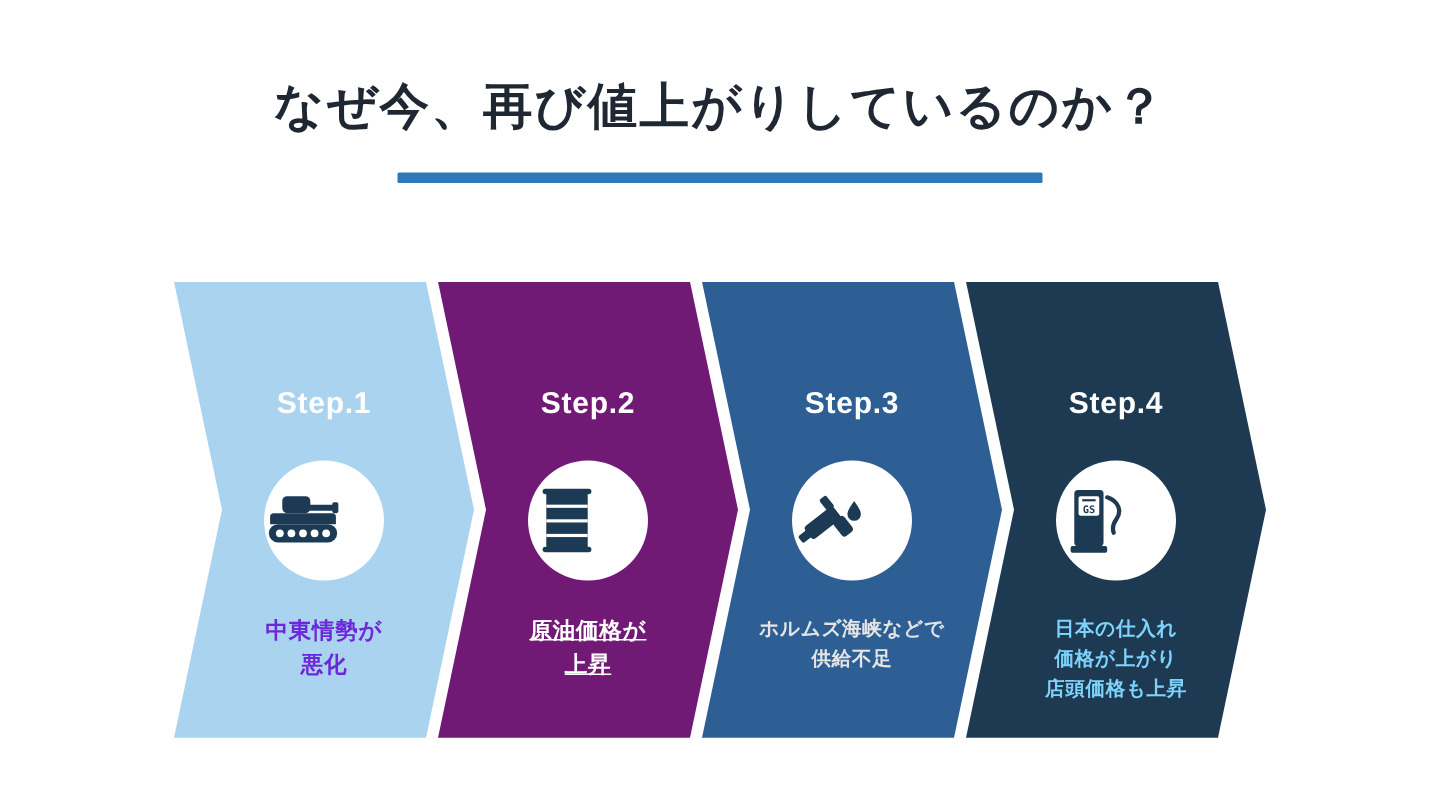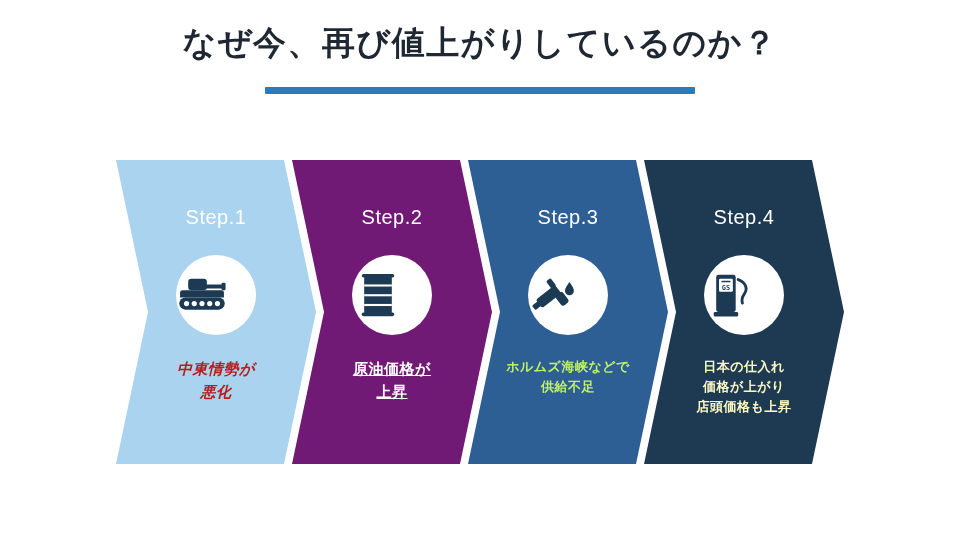--- a/index.html
+++ b/index.html
@@ -2,37 +2,37 @@
 <html><head>
 <meta charset="utf-8">
 <style>
   html,body{margin:0;padding:0;background:#fff;}
   .canvas{
     width:960px;height:540px;position:relative;overflow:hidden;background:#ffffff;
     font-family:"Liberation Sans","DejaVu Sans",sans-serif;
   }
   .title{
     text-align:center;padding-top:22px;font-size:33px;font-weight:700;
-    color:#1e2732;letter-spacing:1.5px;line-height:1.3;
+    color:#1e2732;letter-spacing:1.5px;line-height:1.3;margin-top:28px;
   }
   .title-underline{
     width:430px;height:7px;margin:22px auto 0;border-radius:1px;
   }
   .steps-row{
     display:flex;justify-content:center;margin-top:66px;
   }
   .step{
     width:200px;height:304px;box-sizing:border-box;
     clip-path:polygon(0 0, calc(100% - 32px) 0, 100% 50%, calc(100% - 32px) 100%, 0 100%, 32px 50%);
     display:flex;flex-direction:column;align-items:center;
     padding-top:46px;flex:0 0 auto;
   }
   .step + .step{margin-left:-24px;}
   .step-label{
-    font-size:20px;color:#ffffff;letter-spacing:0.5px;font-weight:400;
+    font-size:20px;color:#ffffff;letter-spacing:0.5px;font-weight:700;margin-top:24px;
   }
   .icon-circle{
     width:80px;height:80px;border-radius:50%;background:#ffffff;
     display:flex;align-items:center;justify-content:flex-start;margin-top:26px;
     flex:0 0 auto;
   }
   .icon-circle svg{width:52px;height:52px;display:block;}
   .step-desc{
     margin-top:22px;font-weight:700;font-size:15px;line-height:1.55;
     text-align:center;white-space:pre-line;letter-spacing:0.5px;
@@ -59,21 +59,21 @@
           <rect x="15" y="12" width="23" height="14" rx="4"></rect>
           <path d="M8 26 h48 a3 3 0 0 1 3 3 v6 H5 v-6 a3 3 0 0 1 3 -3 z"></path>
           <rect x="4" y="35" width="56" height="15" rx="7.5"></rect>
           <circle cx="13" cy="42.5" r="3.2" fill="#ffffff"></circle>
           <circle cx="22.5" cy="42.5" r="3.2" fill="#ffffff"></circle>
           <circle cx="32" cy="42.5" r="3.2" fill="#ffffff"></circle>
           <circle cx="41.5" cy="42.5" r="3.2" fill="#ffffff"></circle>
           <circle cx="51" cy="42.5" r="3.2" fill="#ffffff"></circle>
         </svg>
       </div>
-      <div class="step-desc" style="color: #b91c1c; font-style: italic;">中東情勢が
+      <div class="step-desc" style="color: #6d28d9;">中東情勢が
 悪化</div>
     </div>
 
     <div class="step" style="background-color: #701a75;">
       <div class="step-label">Step.2</div>
       <div class="icon-circle">
         <svg viewBox="0 0 64 64" fill="currentColor" xmlns="http://www.w3.org/2000/svg" style="color: rgb(29, 58, 84);">
           <rect x="15" y="7" width="34" height="50" rx="4"></rect>
           <rect x="12" y="6" width="40" height="4.5" rx="2.2"></rect>
           <rect x="12" y="53.5" width="40" height="4.5" rx="2.2"></rect>
@@ -92,35 +92,35 @@
         <svg viewBox="0 0 64 64" fill="currentColor" xmlns="http://www.w3.org/2000/svg" style="color: rgb(29, 58, 84);">
           <g transform="rotate(-38 30 32)">
             <rect x="10" y="24" width="30" height="13" rx="3"></rect>
             <rect x="2" y="27" width="10" height="7" rx="1.5"></rect>
             <rect x="31" y="35" width="11" height="16" rx="3"></rect>
             <rect x="34" y="14" width="7" height="12" rx="2"></rect>
           </g>
           <path d="M51 16 c3.5 5.2 5.5 7.8 5.5 10.8 a5.5 5.5 0 0 1 -11 0 c0 -3 2 -5.6 5.5 -10.8 z"></path>
         </svg>
       </div>
-      <div class="step-desc" style="color: #bef264;">ホルムズ海峡などで
+      <div class="step-desc" style="color: #e5e5e5;">ホルムズ海峡などで
 供給不足</div>
     </div>
 
     <div class="step" style="background-color: rgb(29, 58, 82);">
       <div class="step-label">Step.4</div>
       <div class="icon-circle">
         <svg viewBox="0 0 64 64" fill="currentColor" xmlns="http://www.w3.org/2000/svg" style="color: rgb(29, 58, 84);">
           <rect x="12" y="53" width="30" height="5.5" rx="1.5"></rect>
           <rect x="15" y="7" width="24" height="46" rx="3"></rect>
           <rect x="18.5" y="12" width="17" height="16" rx="1.5" fill="#ffffff"></rect>
           <rect x="21.5" y="14.5" width="11" height="1.8"></rect>
           <text x="27" y="26" text-anchor="middle" font-size="8.5" font-weight="bold" font-family="'DejaVu Sans Mono',monospace" fill="currentColor">GS</text>
           <path d="M42 13 c9 3 12.5 11 7.5 18 c-2.5 3.5 -3.5 7 -2.2 11" fill="none" stroke="currentColor" stroke-width="3.5" stroke-linecap="round"></path>
         </svg>
       </div>
-      <div class="step-desc" style="color: #fef9c3;">日本の仕入れ
+      <div class="step-desc" style="color: #7dd3fc;">日本の仕入れ
 価格が上がり
 店頭価格も上昇</div>
     </div>
 
   </div>
 </div>
 
 </body></html>

